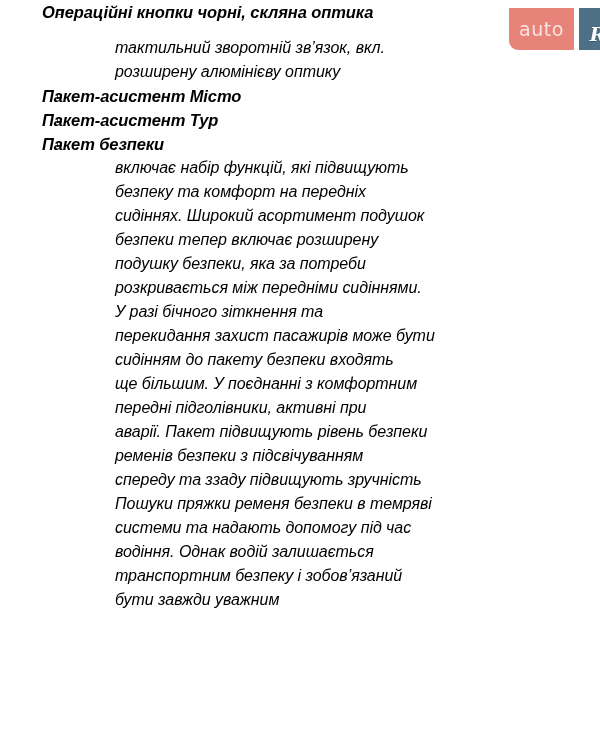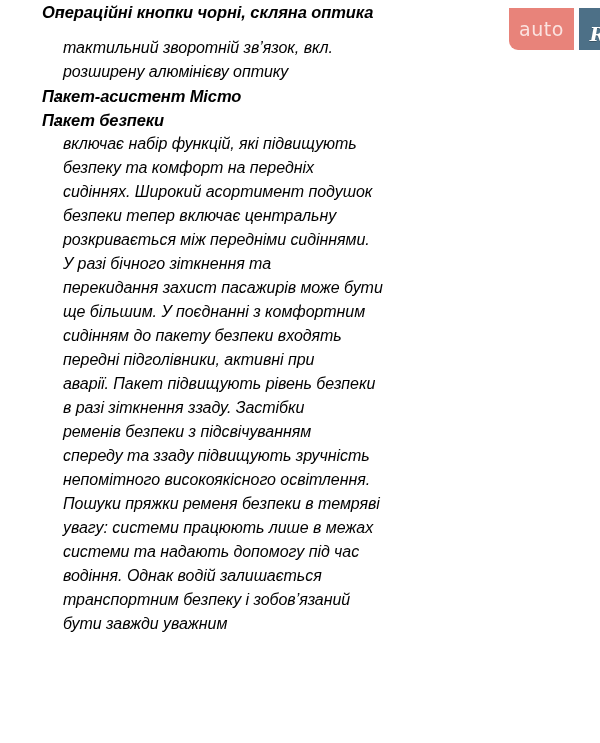--- a/index.html
+++ b/index.html
@@ -108,21 +108,21 @@
     position: absolute;
     left: 57px;
     top: 10px;
     width: 5px;
     height: 5px;
     border: 1px solid #4a4a4a;
     box-sizing: border-box;
     background: transparent;
   }
   .para {
-    padding-left: 63px;
+    padding-left: 115px;
     padding-right: 22px;
     font-size: 16px;
     font-style: italic;
     font-weight: 400;
     line-height: 24px;
     letter-spacing: -0.05px;
     text-align: left;
   }
   .para-line { display: block; white-space: nowrap; }
 </style>
@@ -150,38 +150,40 @@
     <div class="para" style="margin-top: 12px;">
       <span class="para-line">тактильний зворотній зв’язок, вкл.</span>
       <span class="para-line">розширену алюмінієву оптику</span>
     </div>
     <div class="blk">
       <span class="bullet"></span>
       <div class="heading">Пакет-асистент Місто</div>
     </div>
     <div class="blk">
       <span class="bullet"></span>
+      <div class="heading">Пакет-асистент Тур</div>
+    </div>
+    <div class="blk">
+      <span class="bullet"></span>
       <div class="heading">Пакет безпеки</div>
     </div>
     <div class="para">
       <span class="para-line">включає набір функцій, які підвищують</span>
       <span class="para-line">безпеку та комфорт на передніх</span>
       <span class="para-line">сидіннях. Широкий асортимент подушок</span>
-      <span class="para-line">безпеки тепер включає центральну</span>
+      <span class="para-line">безпеки тепер включає розширену</span>
+      <span class="para-line">подушку безпеки, яка за потреби</span>
       <span class="para-line">розкривається між передніми сидіннями.</span>
       <span class="para-line">У разі бічного зіткнення та</span>
       <span class="para-line">перекидання захист пасажирів може бути</span>
+      <span class="para-line">сидінням до пакету безпеки входять</span>
       <span class="para-line">ще більшим. У поєднанні з комфортним</span>
-      <span class="para-line">сидінням до пакету безпеки входять</span>
       <span class="para-line">передні підголівники, активні при</span>
       <span class="para-line">аварії. Пакет підвищують рівень безпеки</span>
-      <span class="para-line">в разі зіткнення ззаду. Застібки</span>
       <span class="para-line">ременів безпеки з підсвічуванням</span>
       <span class="para-line">спереду та ззаду підвищують зручність</span>
-      <span class="para-line">непомітного високоякісного освітлення.</span>
       <span class="para-line">Пошуки пряжки ременя безпеки в темряві</span>
-      <span class="para-line">увагу: системи працюють лише в межах</span>
       <span class="para-line">системи та надають допомогу під час</span>
       <span class="para-line">водіння. Однак водій залишається</span>
       <span class="para-line">транспортним безпеку і зобов’язаний</span>
       <span class="para-line">бути завжди уважним</span>
     </div>
   </div>
 
 </body></html>

